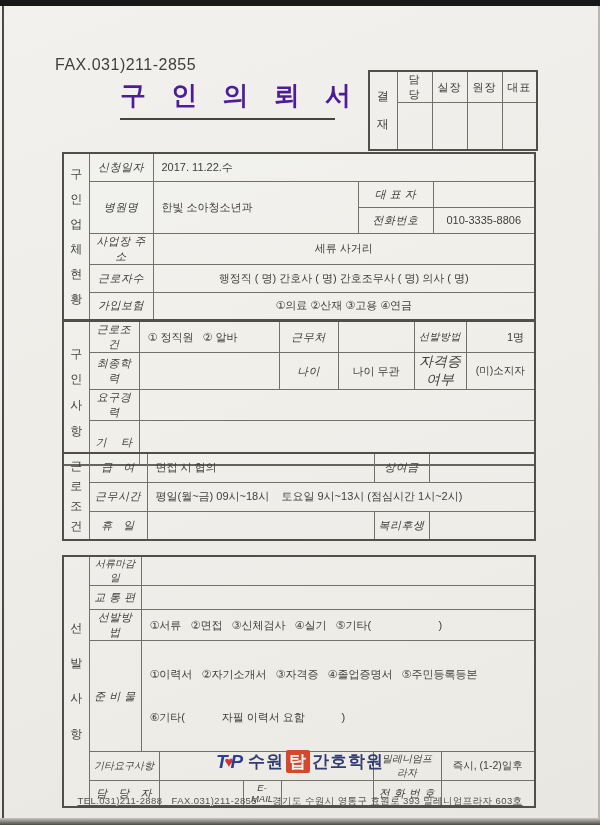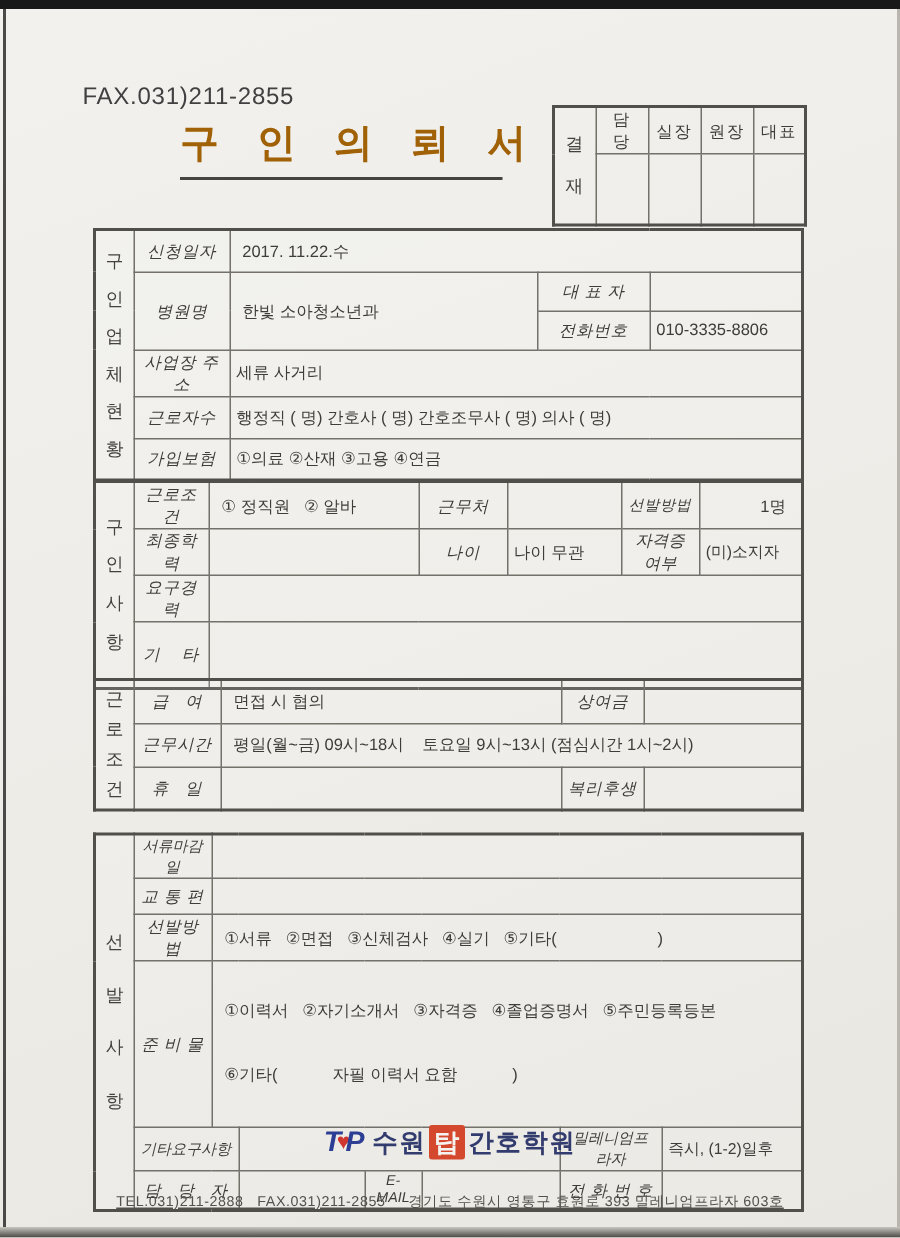--- a/index.html
+++ b/index.html
@@ -15,37 +15,37 @@
   }
   .edge-top{position:absolute;left:0;top:0;width:600px;height:6px;background:#181818;}
   .edge-left{position:absolute;left:2px;top:6px;width:2px;height:812px;background:#2e2d2b;opacity:.85;}
   .edge-right{position:absolute;right:0;top:6px;width:2px;height:812px;background:#b9b6af;}
   .edge-bottom{position:absolute;left:0;bottom:0;width:600px;height:7px;
     background:linear-gradient(#c9c6bf,#4a4945);}
 
   .fax{position:absolute;left:55px;top:56px;font-size:16px;letter-spacing:.5px;color:#404040;}
   .title{
     position:absolute;left:120px;top:78px;width:215px;text-align:center;
-    font-size:26px;font-weight:700;letter-spacing:9px;color:#a16207;
+    font-size:26px;font-weight:700;letter-spacing:9px;color:#4c1d95;
     border-bottom:2px solid #45443f;padding-bottom:5px;white-space:nowrap;
   }
 
   table{border-collapse:collapse;table-layout:fixed;}
   td{border:1px solid #73716a;font-size:11px;color:#3e3d3a;
      padding:0 4px;vertical-align:middle;overflow:hidden;}
   .sec{position:absolute;left:62px;border:2px solid #514f49;background:rgba(255,255,255,.12);}
   .apv{position:absolute;left:368px;top:70px;border:2px solid #514f49;}
   .apv td{height:22px;text-align:center;font-size:11px;letter-spacing:1px;}
   .apv .sign{height:46px;}
   .vlabel{padding:0;text-align:center;}
   .vlabel .stack{display:flex;flex-direction:column;justify-content:space-evenly;
      align-items:center;height:100%;font-size:12px;color:#434240;}
   .lbl{text-align:center;white-space:pre-wrap;letter-spacing:.5px;font-style:italic;}
   .val{white-space:pre-wrap;padding-left:8px;}
-  .c{text-align:left;padding-left:4px;}
+  .c{text-align:center;padding-left:4px;}
   .r{text-align:right;padding-right:10px;}
   .two-line div{line-height:19px;white-space:pre-wrap;}
 
   .logo{position:absolute;left:0;top:750px;width:600px;display:flex;
      justify-content:center;align-items:center;gap:7px;}
   .logo-mark{font-style:italic;font-weight:700;font-size:19px;color:#2c3f94;
      letter-spacing:-2px;display:flex;align-items:center;}
   .logo-mark .heart{color:#cf3630;font-size:15px;font-style:normal;margin:0 -1px;}
   .logo-text{font-size:17px;font-weight:700;color:#333c6e;letter-spacing:1px;
      display:flex;align-items:center;}
@@ -165,21 +165,21 @@
     <td class="lbl">근무처</td>
     <td class="val"></td>
     <td class="lbl" style="font-size:10px">선발방법</td>
     <td class="r">1명</td>
   </tr>
   <tr style="height:28px">
     <td class="lbl">최종학력</td>
     <td class="val"></td>
     <td class="lbl">나이</td>
     <td class="c">나이 무관</td>
-    <td class="lbl" style="font-size:11px;letter-spacing:0">자격증여부</td>
+    <td class="lbl" style="font-size:14px;letter-spacing:0">자격증여부</td>
     <td class="c" style="font-size:10.5px">(미)소지자</td>
   </tr>
   <tr style="height:26px">
     <td class="lbl">요구경력</td>
     <td class="val" colspan="5"></td>
   </tr>
   <tr style="height:44px">
     <td class="lbl">기    타</td>
     <td class="val" colspan="5"></td>
   </tr>

